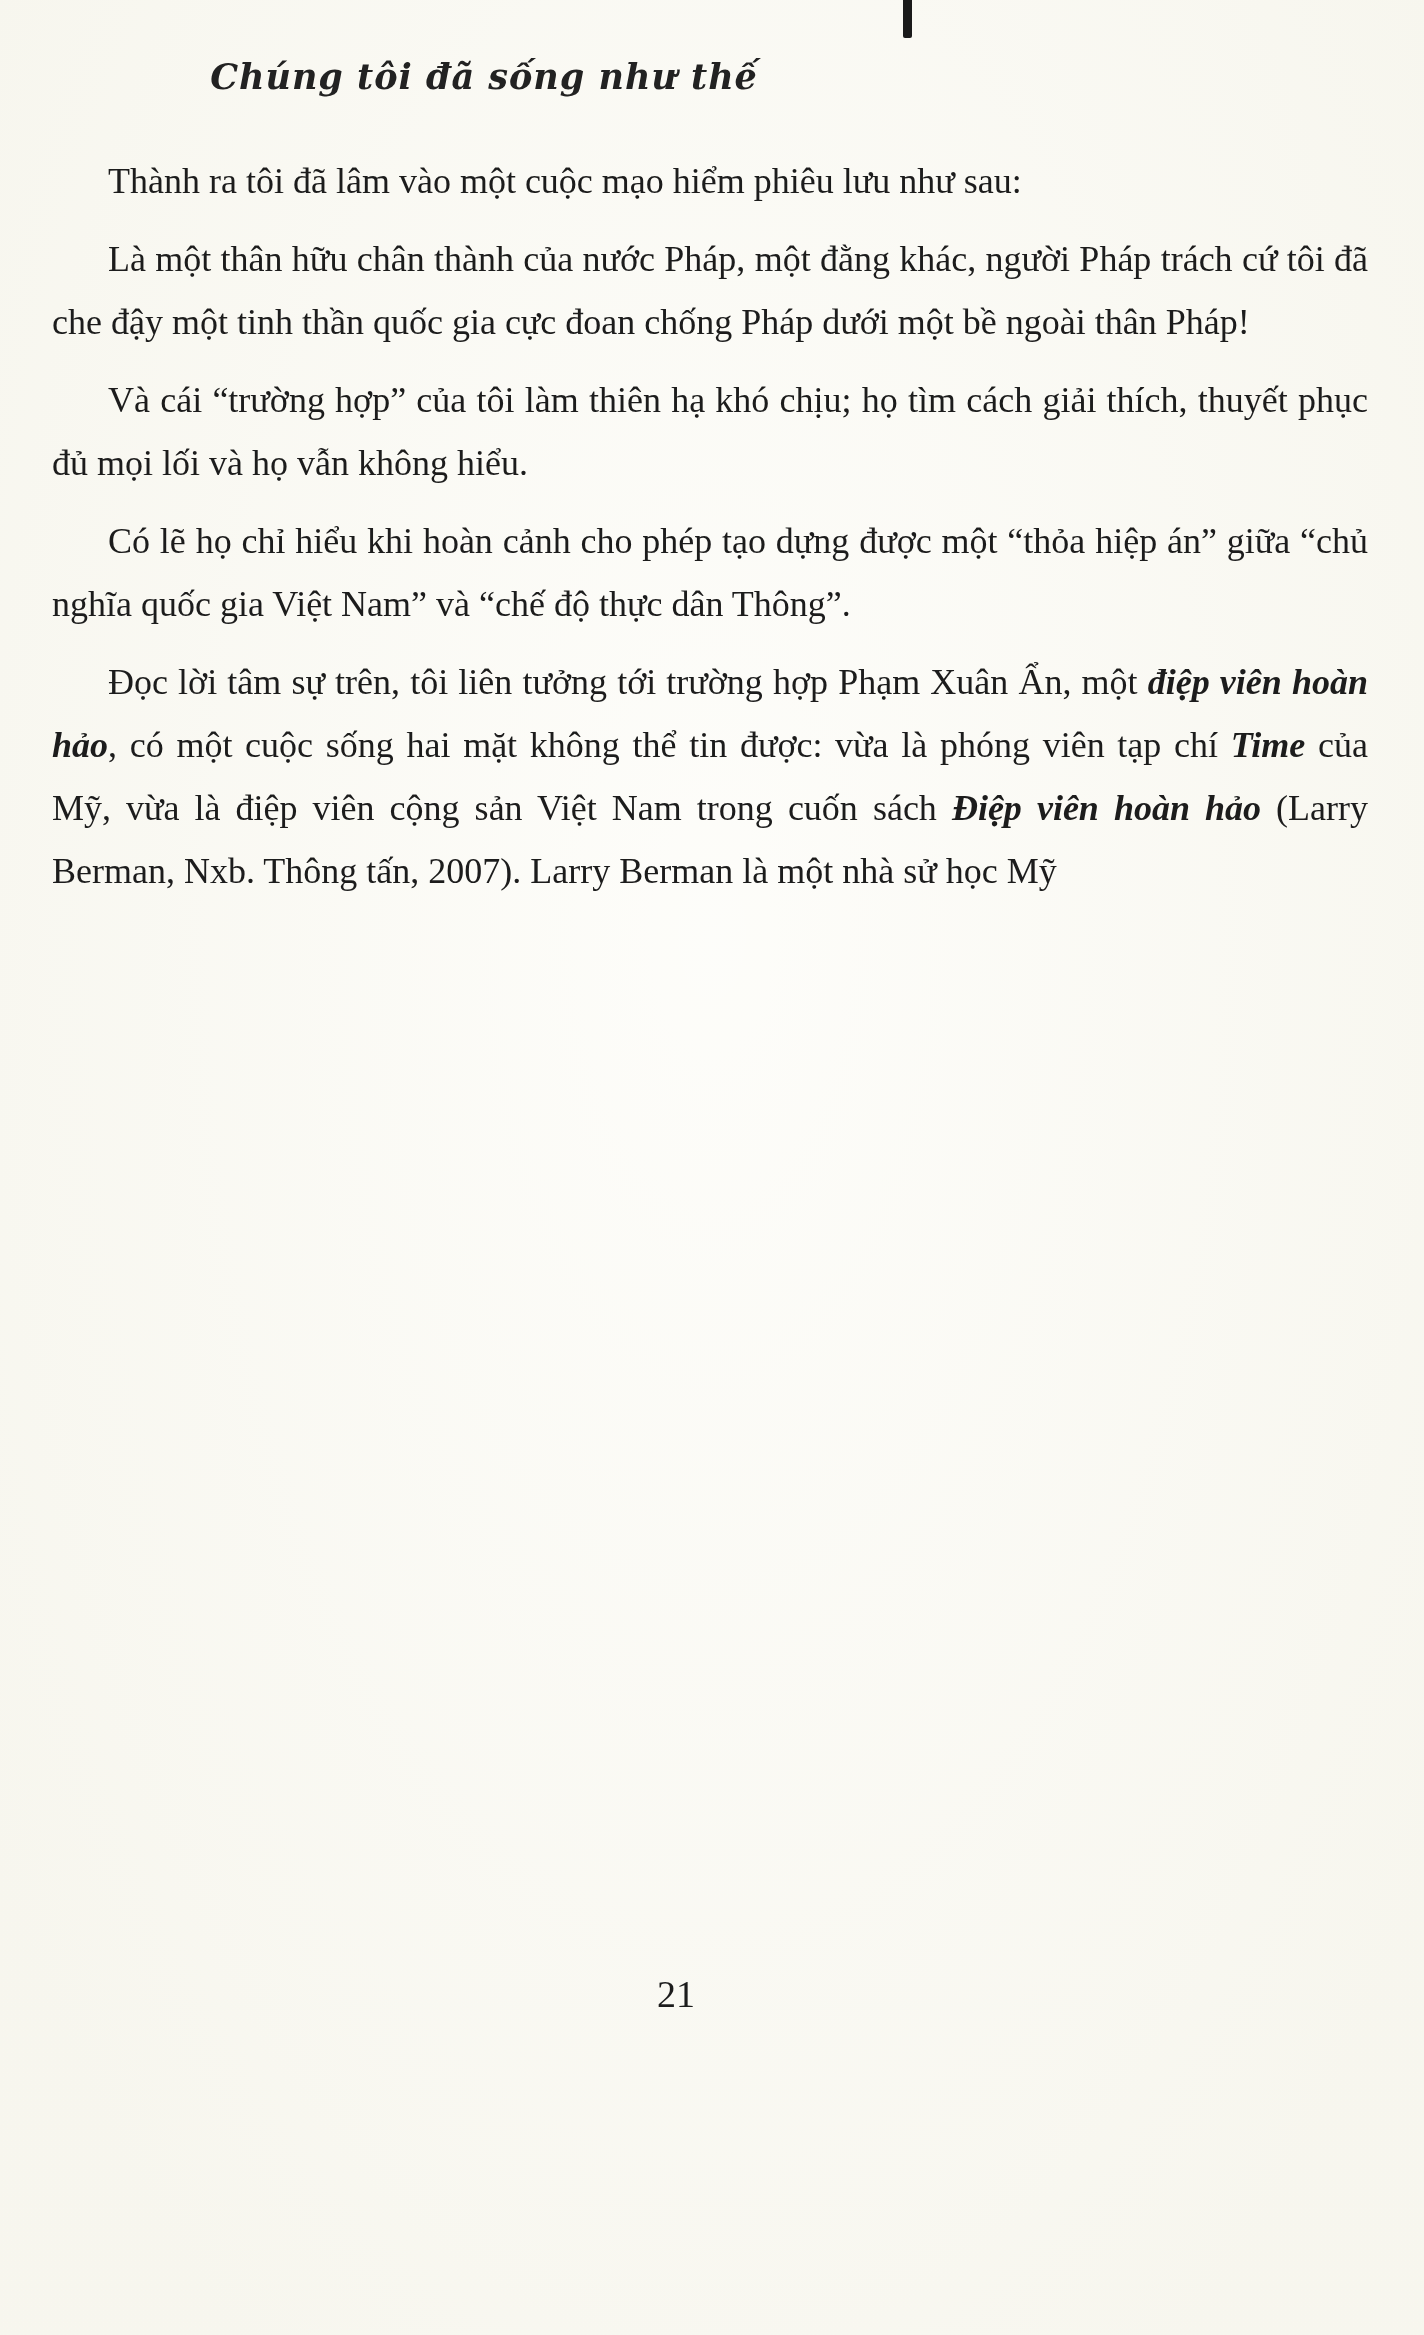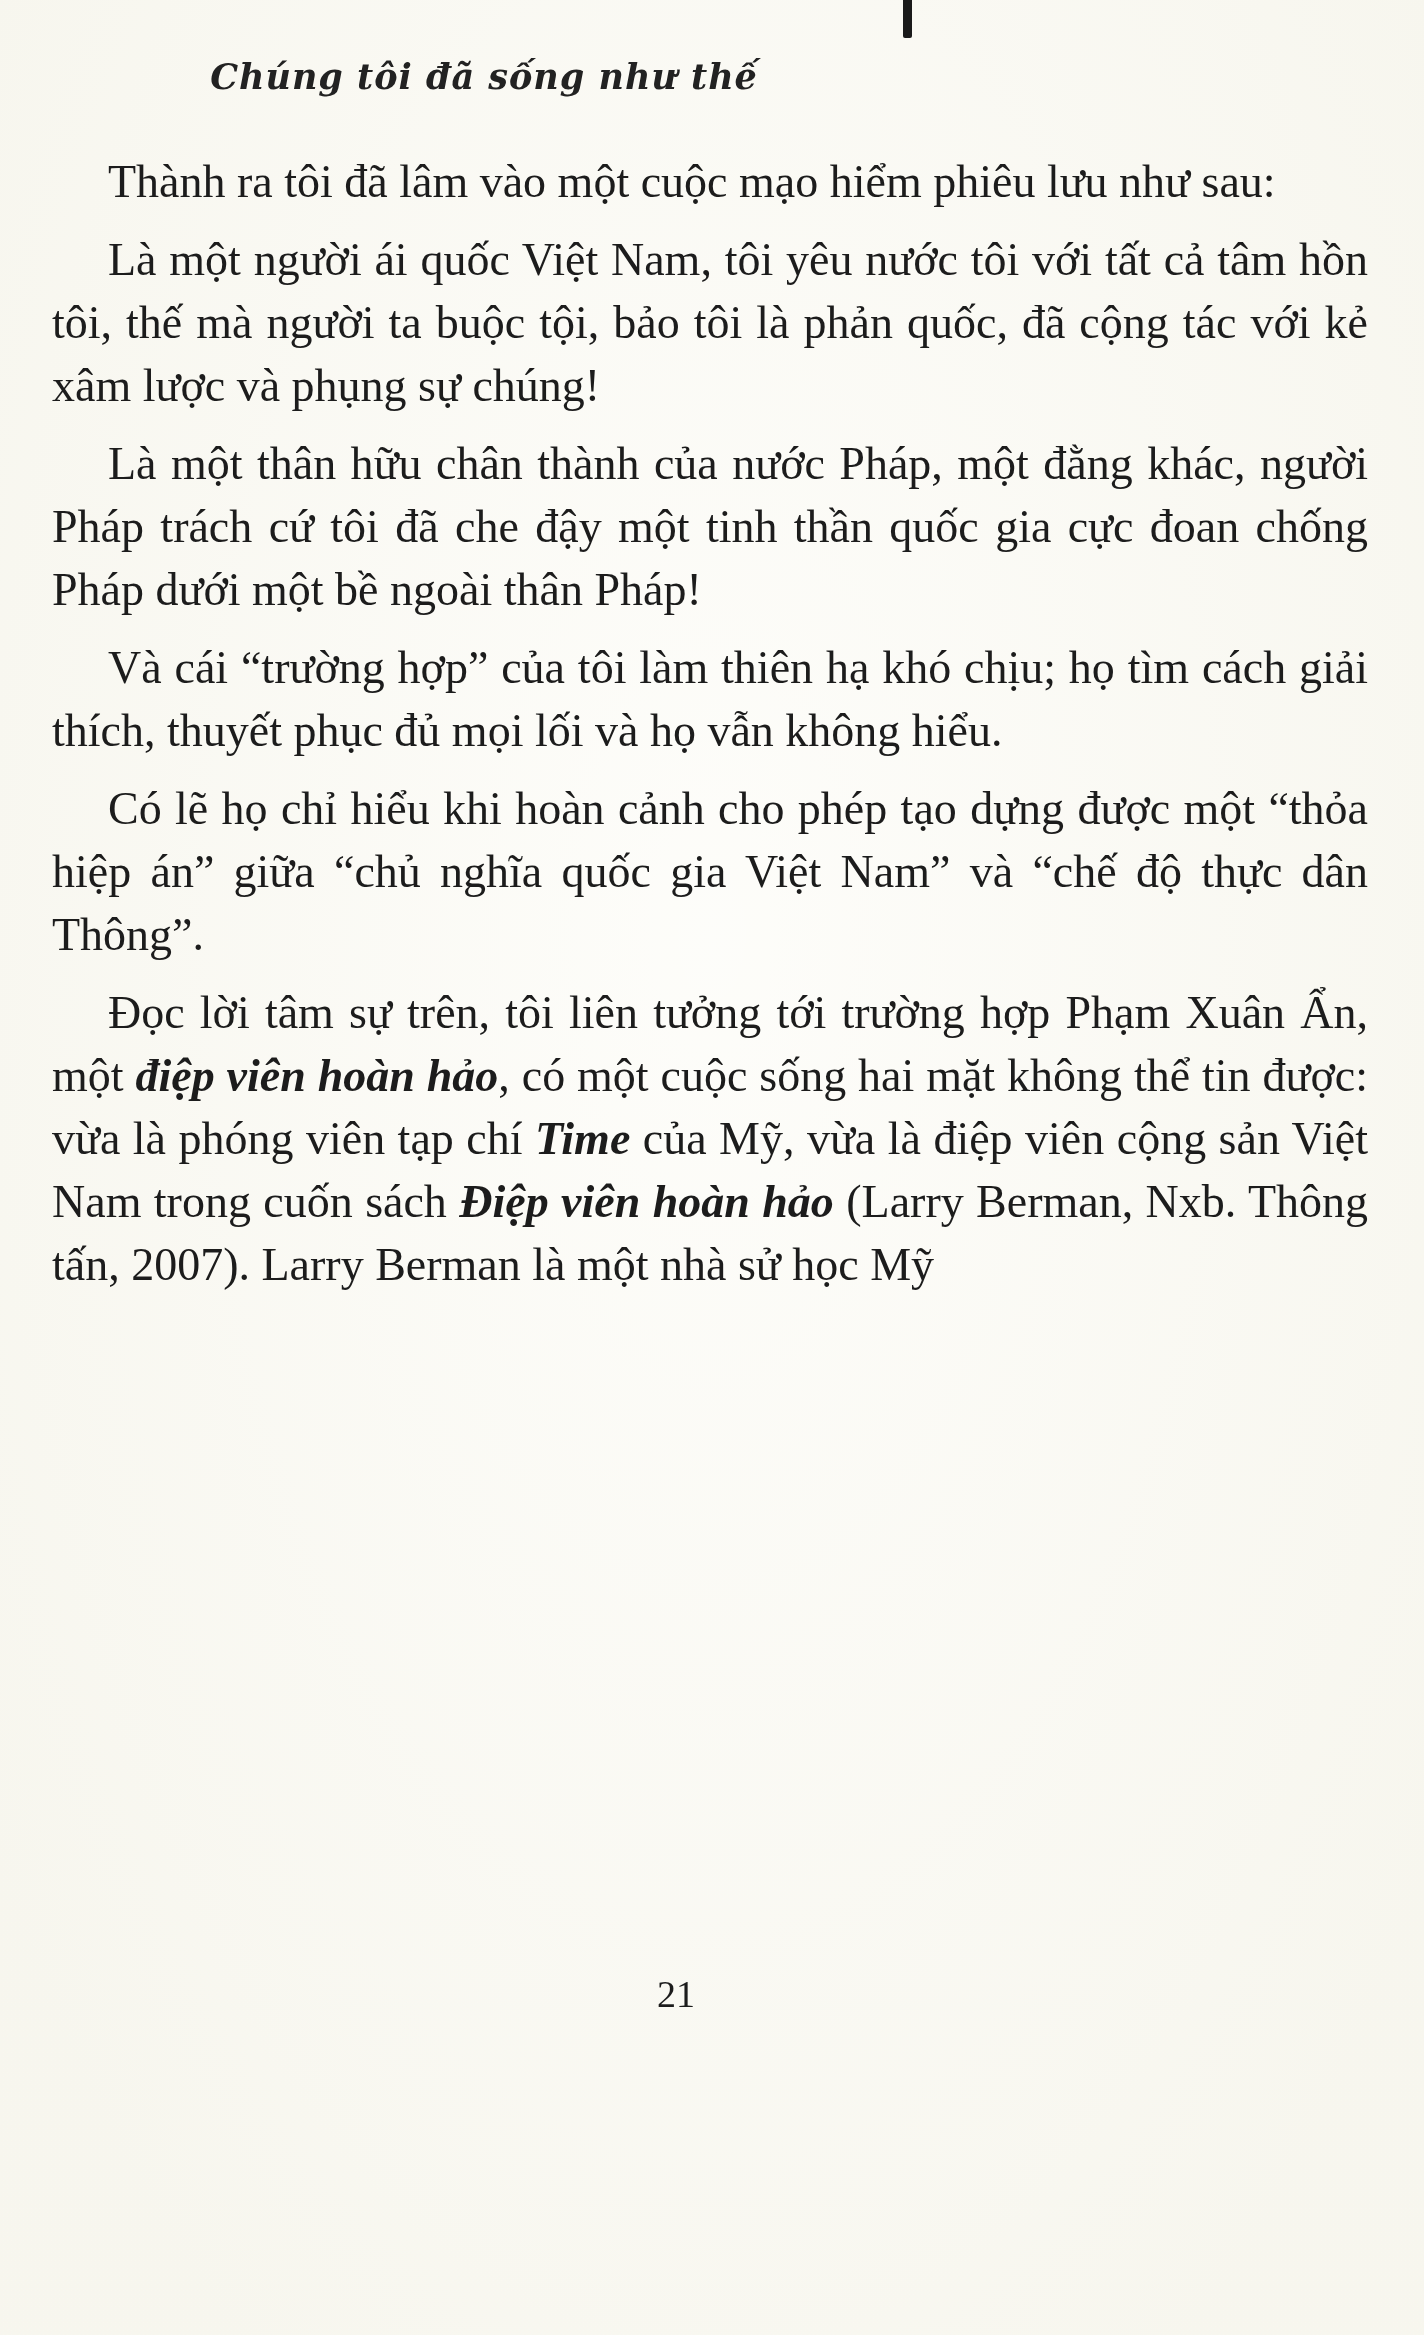--- a/index.html
+++ b/index.html
@@ -38,21 +38,21 @@
     font-weight: 600;
     font-size: 35px;
     letter-spacing: 1px;
     color: #222;
   }
   .body-text {
     position: absolute;
     top: 150px;
     left: 52px;
     right: 56px;
-    font-size: 46px;
+    font-size: 36px;
     line-height: 63px;
     text-align: justify;
   }
   .body-text p {
     margin: 0 0 15px 0;
     text-indent: 56px;
   }
   .italic {
     font-style: italic;
     font-weight: bold;
@@ -73,21 +73,20 @@
 <div class="page">
 
   <div class="scan-artifact"></div>
 
   <div class="running-head">Chúng tôi đã sống như thế</div>
 
   <div class="body-text">
 
     <p><span>Thành ra tôi đã lâm vào một cuộc mạo hiểm phiêu lưu như sau:</span></p>
 
-    <p><span>Là một người ái quốc Việt Nam, tôi yêu nước tôi với tất cả tâm hồn tôi, thế mà người ta buộc tội, bảo tôi là phản quốc, đã cộng tác với kẻ xâm lược và phụng sự chúng!</span></p>
 
     <p><span>Là một thân hữu chân thành của nước Pháp, một đằng khác, người Pháp trách cứ tôi đã che đậy một tinh thần quốc gia cực đoan chống Pháp dưới một bề ngoài thân Pháp!</span></p>
 
     <p><span>Và cái “trường hợp” của tôi làm thiên hạ khó chịu; họ tìm cách giải thích, thuyết phục đủ mọi lối và họ vẫn không hiểu.</span></p>
 
     <p><span>Có lẽ họ chỉ hiểu khi hoàn cảnh cho phép tạo dựng được một “thỏa hiệp án” giữa “chủ nghĩa quốc gia Việt Nam” và “chế độ thực dân Thông”.</span></p>
 
 
     <p><span>Đọc lời tâm sự trên, tôi liên tưởng tới trường hợp Phạm Xuân Ẩn, một </span><span class="italic">điệp viên hoàn hảo</span><span>, có một cuộc sống hai mặt không thể tin được: vừa là phóng viên tạp chí </span><span class="italic">Time</span><span> của Mỹ, vừa là điệp viên cộng sản Việt Nam trong cuốn sách </span><span class="italic">Điệp viên hoàn hảo</span><span> (Larry Berman, Nxb. Thông tấn, 2007). Larry Berman là một nhà sử học Mỹ</span></p>
 

